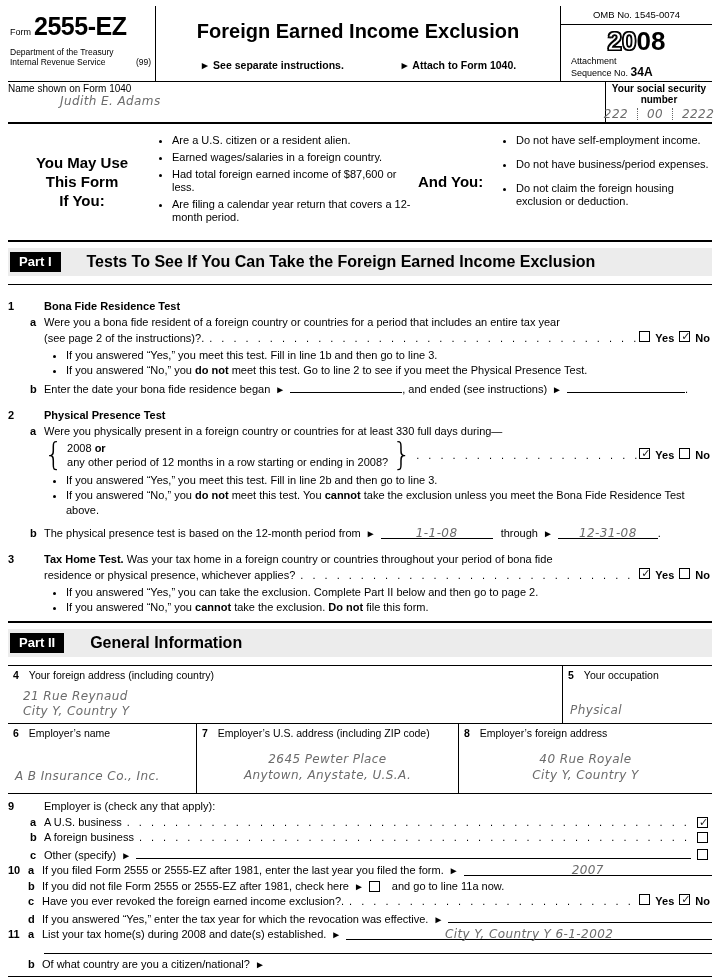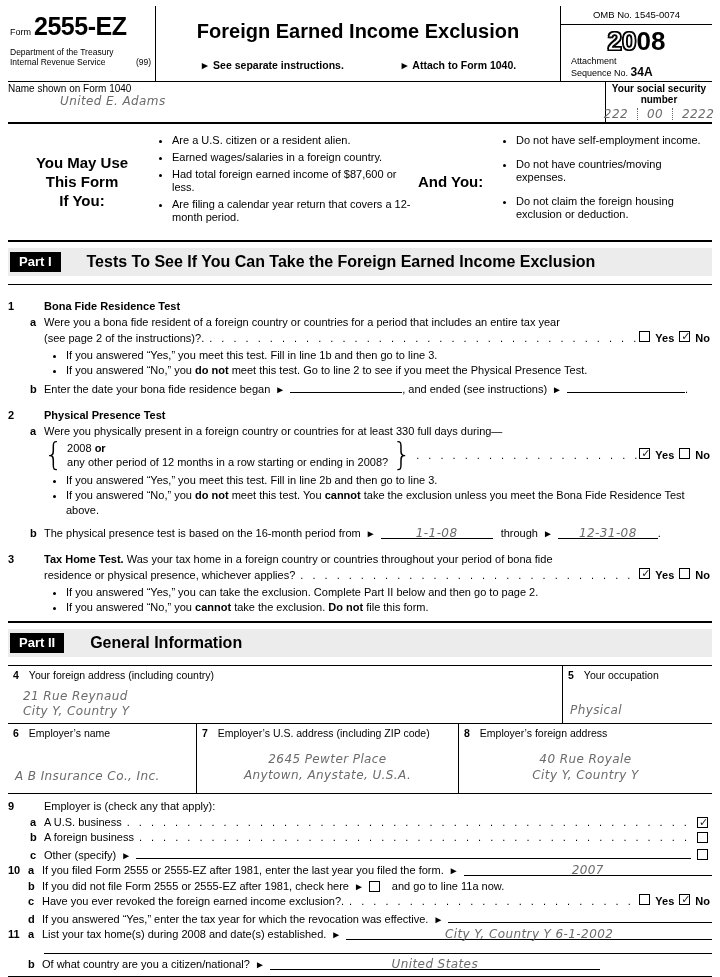--- a/index.html
+++ b/index.html
@@ -133,21 +133,21 @@
       <div class="att">
         <div>Attachment</div>
         <div><span>Sequence No.</span> <span class="att-no">34A</span></div>
       </div>
     </div>
   </div>
 
   <div class="namerow">
     <div class="name-cell">
       <div class="small-label">Name shown on Form 1040</div>
-      <div class="hw name-value">United E. Adams</div>
+      <div class="hw name-value">Judith E. Adams</div>
     </div>
     <div class="ssn-cell">
       <div class="ssn-label b">Your social security number</div>
       <div class="ssn-value">
         <span class="hw">222</span>
         <span class="ssn-sep"></span>
         <span class="hw">00</span>
         <span class="ssn-sep"></span>
         <span class="hw">2222</span>
       </div>
@@ -165,21 +165,21 @@
         <li>Are a U.S. citizen or a resident alien.</li>
         <li>Earned wages/salaries in a foreign country.</li>
         <li>Had total foreign earned income of $87,600 or less.</li>
         <li>Are filing a calendar year return that covers a 12-month period.</li>
       </ul>
     </div>
     <div class="andyou">And You:</div>
     <div class="elig-right">
       <ul class="bl">
         <li>Do not have self-employment income.</li>
-        <li>Do not have countries/moving expenses.</li>
+        <li>Do not have business/period expenses.</li>
         <li>Do not claim the foreign housing exclusion or deduction.</li>
       </ul>
     </div>
   </div>
 
   <div class="pbar">
     <span class="plabel">Part I</span>
     <span class="ptitle">Tests To See If You Can Take the Foreign Earned Income Exclusion</span>
   </div>
   <div class="thin"></div>
@@ -261,21 +261,21 @@
         <span class="b">No</span>
       </span>
     </div>
     <ul class="qb">
       <li><span>If you answered “Yes,” you meet this test. Fill in line 2b and then go to line 3.</span></li>
       <li><span>If you answered “No,” you </span><span class="b">do not</span><span> meet this test. You </span><span class="b">cannot</span><span> take the exclusion unless you meet the Bona Fide Residence Test above.</span></li>
     </ul>
     <div class="qrow mt8">
       <span class="gn"></span>
         <span class="gl">b</span>
-      <span class="qt">The physical presence test is based on the 16-month period from</span>
+      <span class="qt">The physical presence test is based on the 12-month period from</span>
       <span class="arrow">►</span>
       <span class="blank w115"><span class="hw">1-1-08</span></span>
       <span class="qt" style="margin-left:8px;">through</span>
       <span class="arrow">►</span>
       <span class="blank w105"><span class="hw">12-31-08</span></span>
       <span>.</span>
     </div>
 
     <div class="qrow mt11">
       <span class="gn">3</span>
@@ -443,21 +443,20 @@
       <span>List your tax home(s) during 2008 and date(s) established.</span>
       <span class="arrow">►</span>
       <span class="blank grow"><span class="hw">City Y, Country Y 6-1-2002</span></span>
     </div>
     <div class="cont-line"></div>
     <div class="q9row" style="margin-top:3px">
       <span class="gn" style="flex-basis:20px"></span>
         <span class="gl b">b</span>
       <span>Of what country are you a citizen/national?</span>
       <span class="arrow">►</span>
-      <span class="blank" style="width:330px"><span class="hw">United States</span></span>
     </div>
   </div>
 
   <div class="footer">
 
     <span class="f-right">
       
       <span class="f-form-no">2555-EZ</span>
       
     </span>

